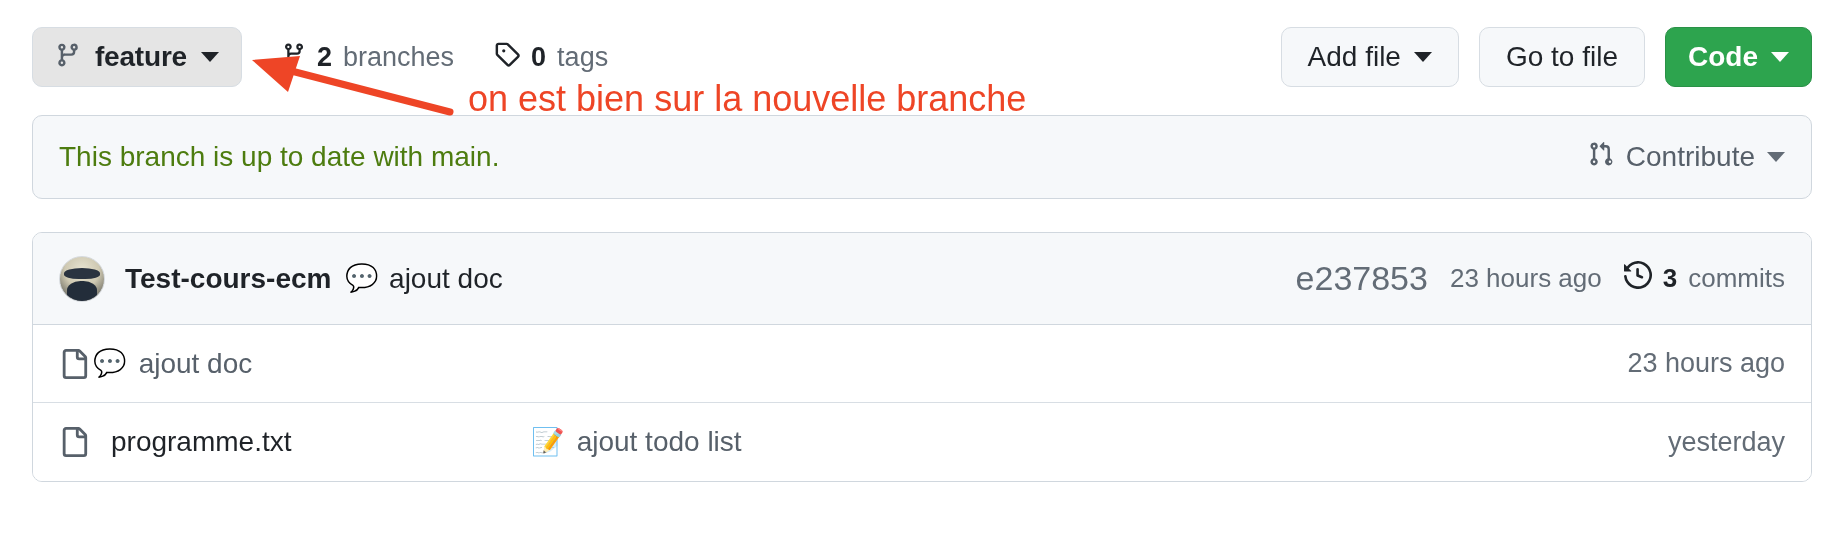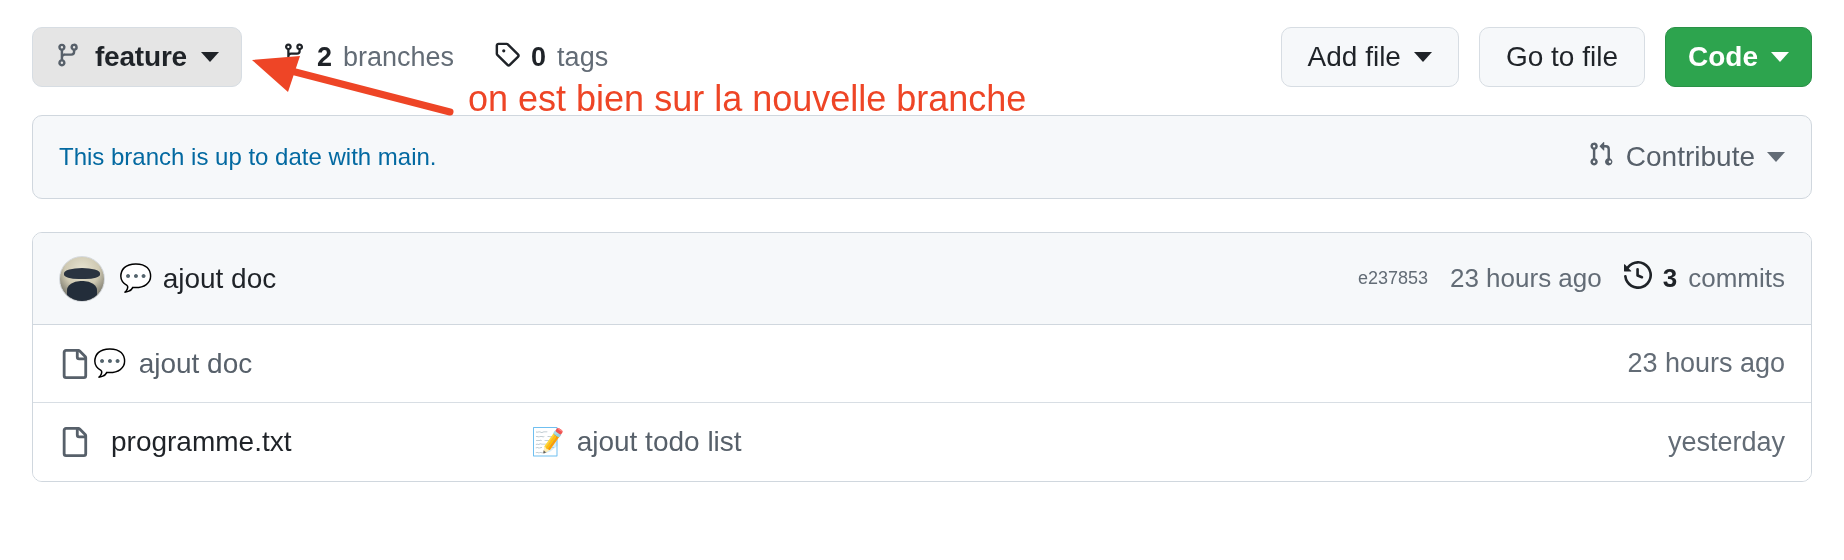--- a/index.html
+++ b/index.html
@@ -75,21 +75,21 @@
   
   .status-panel {
     position: absolute; left: 32px; top: 115px;
     width: 1780px; height: 84px;
     background: #f6f8fa;
     border: 1px solid #d0d7de;
     border-radius: 10px;
     display: flex; align-items: center;
     padding: 0 26px;
   }
-  .status-text { font-size: 24px; color: #0369a1; }
+  .status-text { font-size: 28px; color: #4d7c0f; }
   .contribute {
     display: flex; align-items: center; gap: 12px;
     font-size: 28px; color: #57606a; cursor: pointer;
   }
 
   
   .file-panel {
     position: absolute; left: 32px; top: 232px;
     width: 1780px;
     border: 1px solid #d0d7de;
@@ -125,21 +125,21 @@
     font-size: 28px; font-weight: 700; color: #1f2328;
     margin-left: 20px; cursor: pointer;
   }
   .emoji { font-size: 27px; line-height: 1; }
   .commit-msg { font-size: 28px; color: #1f2328; margin-left: 10px; cursor: pointer; }
   .commit-right {
     margin-left: auto;
     display: flex; align-items: center; gap: 22px;
     font-size: 26px; color: #636c76;
   }
-  .commit-sha { font-size: 18px; color: #636c76; cursor: pointer; }
+  .commit-sha { font-size: 34px; color: #636c76; cursor: pointer; }
   .commits-count {
     display: flex; align-items: center; gap: 11px;
     color: #636c76; cursor: pointer;
   }
   .commits-count b { color: #1f2328; font-weight: 700; }
 
   .file-row {
     display: flex; align-items: center;
     height: 78px;
     padding: 0 26px;
@@ -246,20 +246,21 @@
       </span>
       <span>Contribute</span>
       <span class="caret muted"></span>
     </div>
   </div>
 
   <div class="file-panel">
 
     <div class="commit-row">
       <div class="avatar"></div>
+      <span class="commit-author">Test-cours-ecm</span>
       <span class="emoji" style="margin-left:14px;">💬</span>
       <span class="commit-msg">ajout doc</span>
       <div class="commit-right">
         <span class="commit-sha">e237853</span>
         <span>23 hours ago</span>
         <span class="commits-count">
           <span>
             <svg width="28" height="28" viewBox="0 0 16 16" fill="#1f2328" aria-hidden="true">
               <path d="m.427 1.927 1.215 1.215a8.002 8.002 0 1 1-1.6 5.685.75.75 0 1 1 1.493-.154 6.5 6.5 0 1 0 1.18-4.458l1.358 1.358A.25.25 0 0 1 3.896 6H.25A.25.25 0 0 1 0 5.75V2.104a.25.25 0 0 1 .427-.177ZM7.75 4a.75.75 0 0 1 .75.75v2.992l2.028.812a.75.75 0 0 1-.557 1.392l-2.5-1A.751.751 0 0 1 7 8.25v-3.5A.75.75 0 0 1 7.75 4Z"></path>
             </svg>

